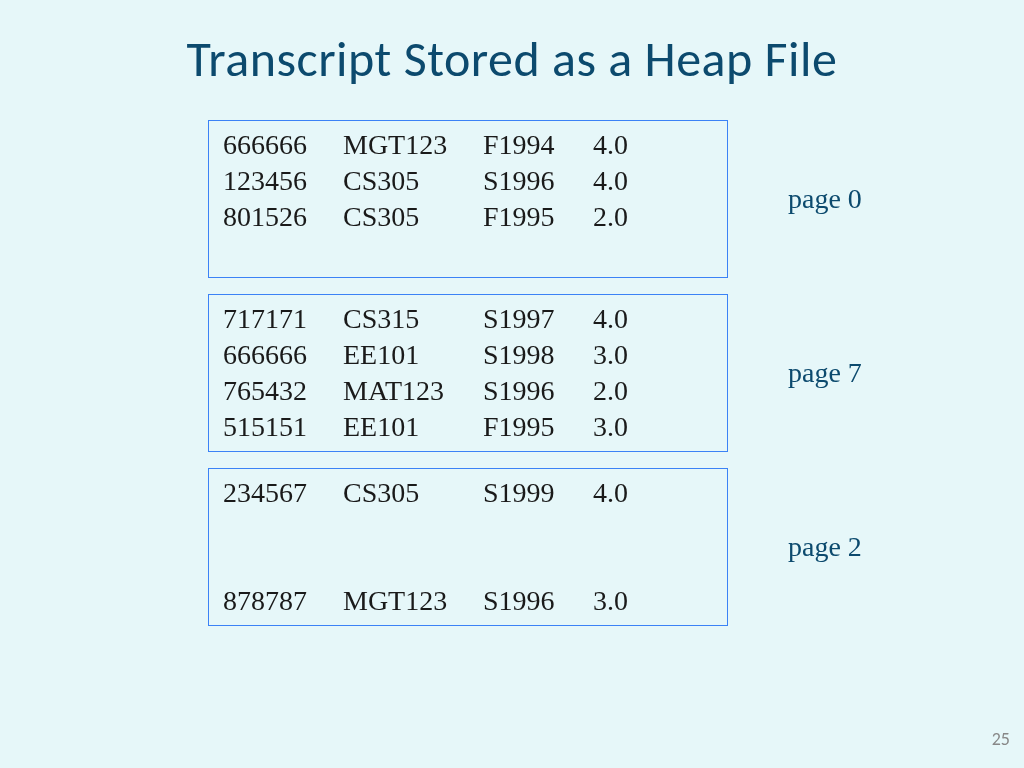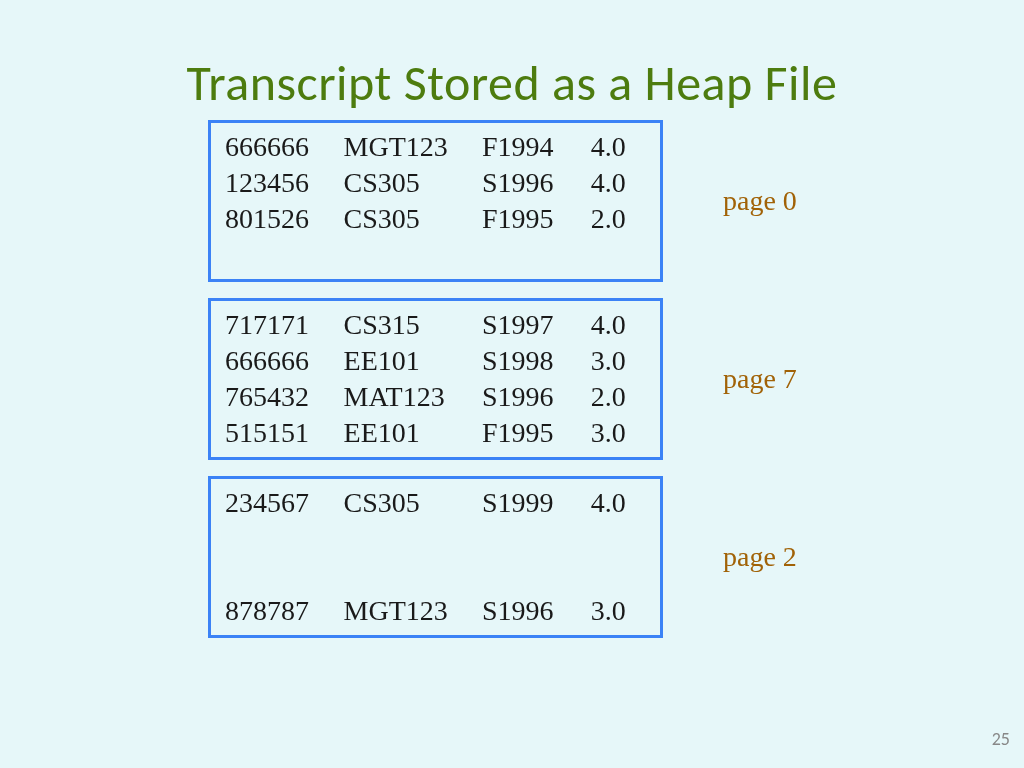--- a/index.html
+++ b/index.html
@@ -19,45 +19,44 @@
     box-sizing: border-box;
   }
   .title {
     position: absolute;
     top: 28px;
     left: 0;
     width: 100%;
     text-align: center;
     font-family: "Calibri", "Segoe UI", Arial, sans-serif;
     font-size: 50px;
-    color: #4d7c0f;
+    color: #0c4a6e;
     letter-spacing: 0.5px;
-    margin-top: 24px;
   }
   .pages-area {
     position: absolute;
     left: 208px;
     top: 120px;
     width: 720px;
   }
   .page-row {
     display: flex;
     align-items: center;
     margin-bottom: 16px;
   }
   .page-box {
-    border: 3px solid #3b82f6;
-    width: 455px;
+    border: 1px solid #3b82f6;
+    width: 520px;
     box-sizing: border-box;
     padding: 6px 10px 6px 14px;
   }
   .page-label {
     margin-left: 60px;
     font-size: 28px;
-    color: #a16207;
+    color: #0c4a6e;
   }
   .record {
     display: flex;
     font-size: 28px;
     line-height: 1.3;
     color: #1a1a1a;
     height: 36px;
     align-items: center;
   }
   .blank-record {

